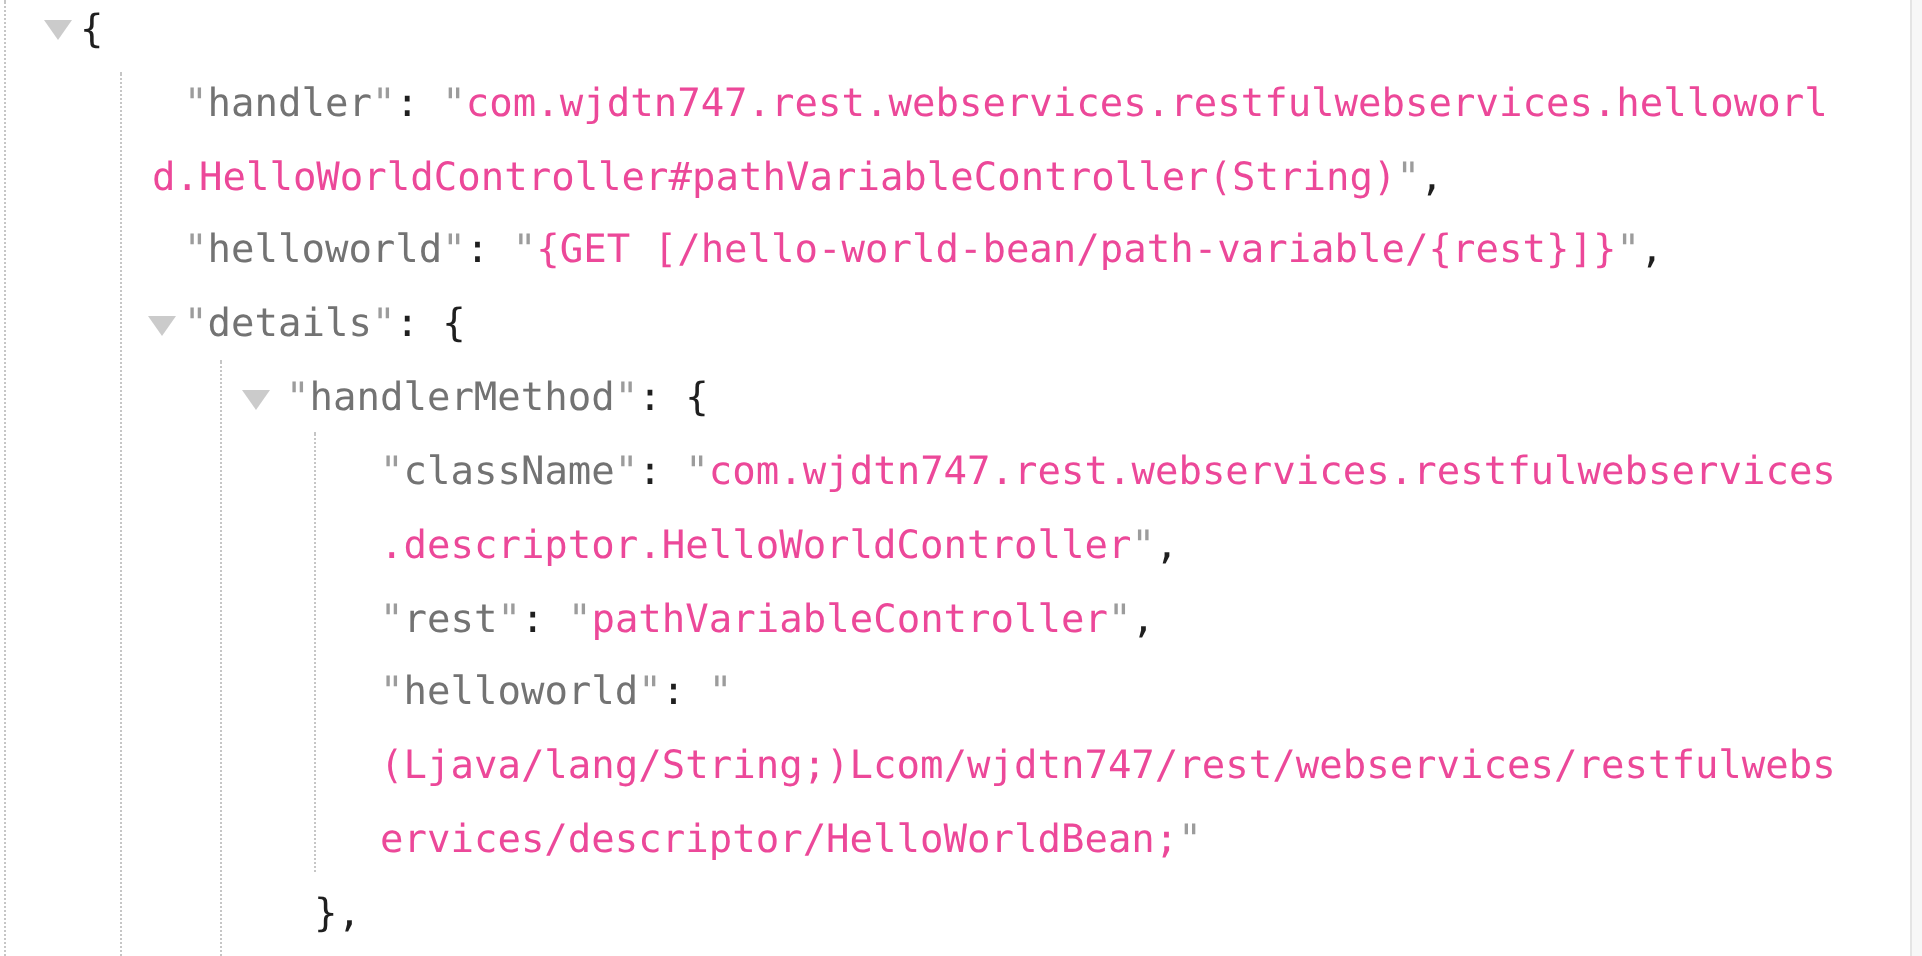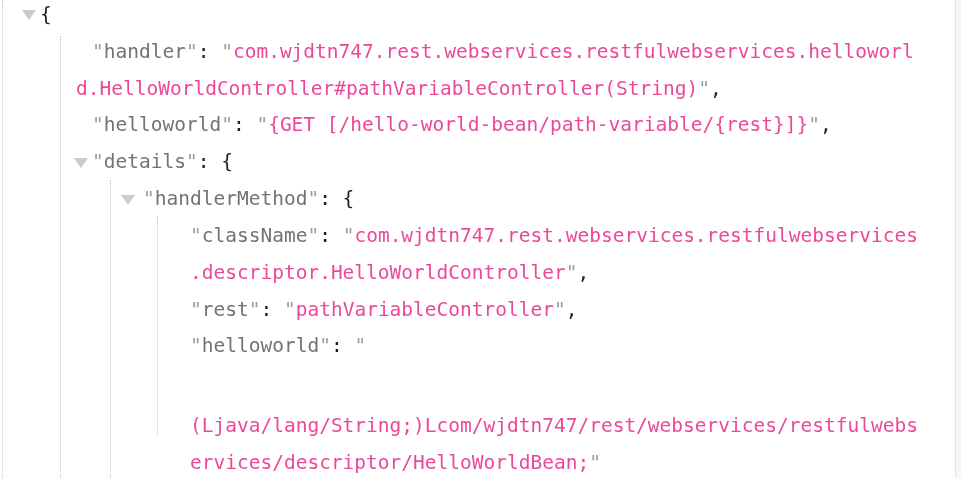--- a/index.html
+++ b/index.html
@@ -66,18 +66,18 @@
       <div class="line" style="padding-left: 40px;"><span class="toggle" style="left: 22px;"></span><span class="t-p">{</span></div>
       <div class="line" style="padding-left: 92px;"><span class="t-q">"</span><span class="t-k">handler</span><span class="t-q">"</span><span class="t-p">: </span><span class="t-q">"</span><span class="t-s">com.wjdtn747.rest.webservices.restfulwebservices.helloworl</span></div>
       <div class="line" style="padding-left: 76px;"><span class="t-s">d.HelloWorldController#pathVariableController(String)</span><span class="t-q">"</span><span class="t-p">,</span></div>
       <div class="line" style="padding-left: 92px;"><span class="t-q">"</span><span class="t-k">helloworld</span><span class="t-q">"</span><span class="t-p">: </span><span class="t-q">"</span><span class="t-s">{GET [/hello-world-bean/path-variable/{rest}]}</span><span class="t-q">"</span><span class="t-p">,</span></div>
       <div class="line" style="padding-left: 92px;"><span class="toggle" style="left: 74px;"></span><span class="t-q">"</span><span class="t-k">details</span><span class="t-q">"</span><span class="t-p">: {</span></div>
       <div class="line" style="padding-left: 143px;"><span class="toggle" style="left: 121px;"></span><span class="t-q">"</span><span class="t-k">handlerMethod</span><span class="t-q">"</span><span class="t-p">: {</span></div>
       <div class="line" style="padding-left: 190px;"><span class="t-q">"</span><span class="t-k">className</span><span class="t-q">"</span><span class="t-p">: </span><span class="t-q">"</span><span class="t-s">com.wjdtn747.rest.webservices.restfulwebservices</span></div>
       <div class="line" style="padding-left: 190px;"><span class="t-s">.descriptor.HelloWorldController</span><span class="t-q">"</span><span class="t-p">,</span></div>
       <div class="line" style="padding-left: 190px;"><span class="t-q">"</span><span class="t-k">rest</span><span class="t-q">"</span><span class="t-p">: </span><span class="t-q">"</span><span class="t-s">pathVariableController</span><span class="t-q">"</span><span class="t-p">,</span></div>
       <div class="line" style="padding-left: 190px;"><span class="t-q">"</span><span class="t-k">helloworld</span><span class="t-q">"</span><span class="t-p">: </span><span class="t-q">"</span></div>
-      <div class="line" style="padding-left: 190px; margin-top: 43px;"><span class="t-s">(Ljava/lang/String;)Lcom/wjdtn747/rest/webservices/restfulwebs</span></div>
+      <div class="line" style="padding-left: 190px;"><span class="t-s">(Ljava/lang/String;)Lcom/wjdtn747/rest/webservices/restfulwebs</span></div>
       <div class="line" style="padding-left: 190px;"><span class="t-s">ervices/descriptor/HelloWorldBean;</span><span class="t-q">"</span></div>
       <div class="line" style="padding-left: 157px;"><span class="t-p">},</span></div>
     </div>
   <div class="scrolltrack"></div>
 </div>
 
 </body></html>

